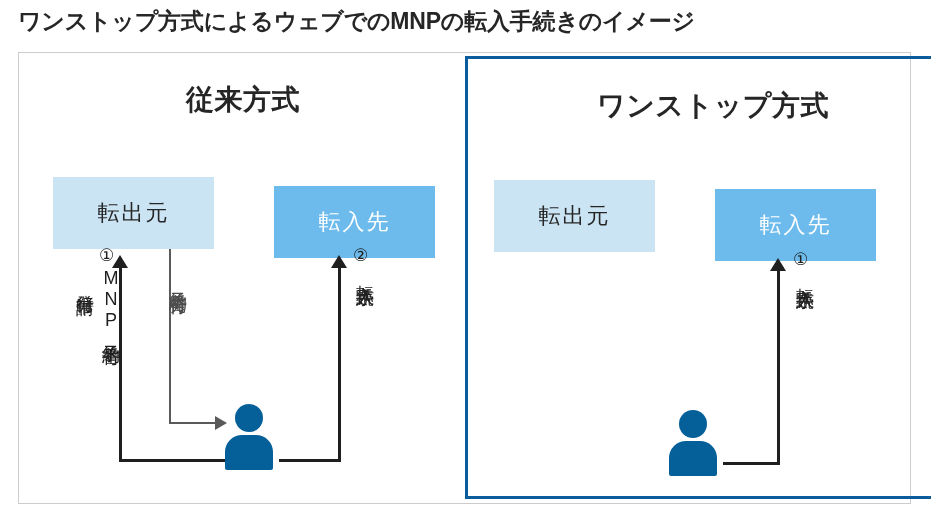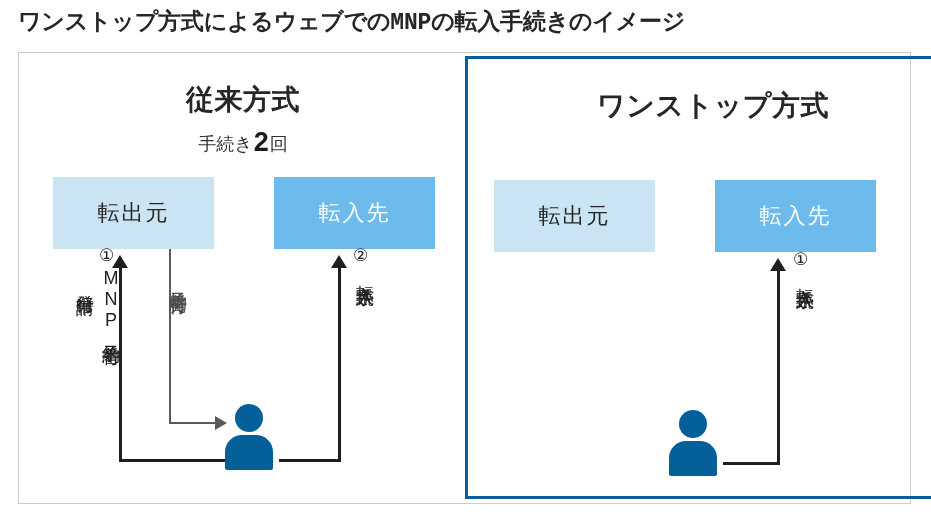--- a/index.html
+++ b/index.html
@@ -19,21 +19,20 @@
   
   .page-title {
     position: absolute;
     left: 18px;
     top: 6px;
     font-size: 23px;
     font-weight: bold;
     letter-spacing: -0.2px;
     color: #262626;
     white-space: nowrap;
-    font-family: Liberation Mono, monospace;
   }
 
   
   .outer-frame {
     position: absolute;
     left: 18px;
     top: 52px;
     width: 893px;
     height: 452px;
     border: 1px solid #cccccc;
@@ -102,20 +101,21 @@
     letter-spacing: 2px;
     box-sizing: border-box;
   }
   .box-from {
     background: #cbe4f4;
     color: #262626;
   }
   .box-to {
     background: #6cbbec;
     color: #ffffff;
+    margin-top: 9px;
   }
   .panel-legacy .box-from { left: 30px;  top: 124px; }
   .panel-legacy .box-to   { left: 251px; top: 124px; }
   .panel-onestop .box-from { left: 26px;  top: 121px; }
   .panel-onestop .box-to   { left: 247px; top: 121px; }
 
   
   .person {
     position: absolute;
     width: 56px;
@@ -202,23 +202,20 @@
 <body>
 
 <div class="page-title">ワンストップ方式によるウェブでのMNPの転入手続きのイメージ</div>
 
 <div class="outer-frame">
 
   <div class="panel panel-legacy">
 
     <div class="panel-title">従来方式</div>
 
-    <div class="panel-subtitle">
-      <span>手続き</span><span class="big-num num-black">2</span><span>回</span>
-    </div>
 
     <div class="carrier-box box-from">転出元</div>
 
     <div class="carrier-box box-to">転入先</div>
 
     <div class="ln" style="left:96px; top:406px; width:108px; height:3px;"></div>
     <div class="ln" style="left:96px; top:215px; width:3px; height:194px;"></div>
     <div class="arrow-up" style="left:89px; top:202px;"></div>
 
     <span class="vlabel-num n-a">①</span>

